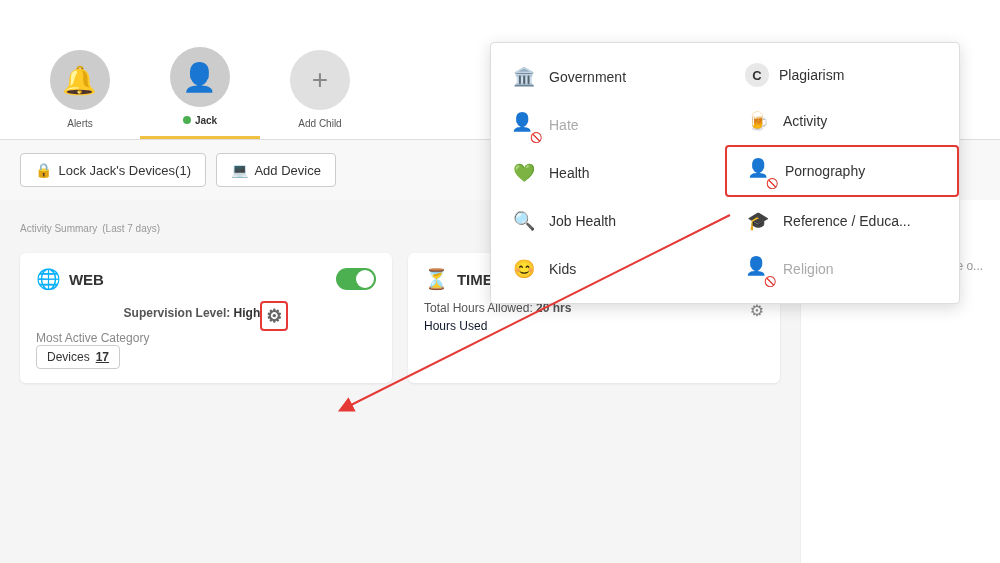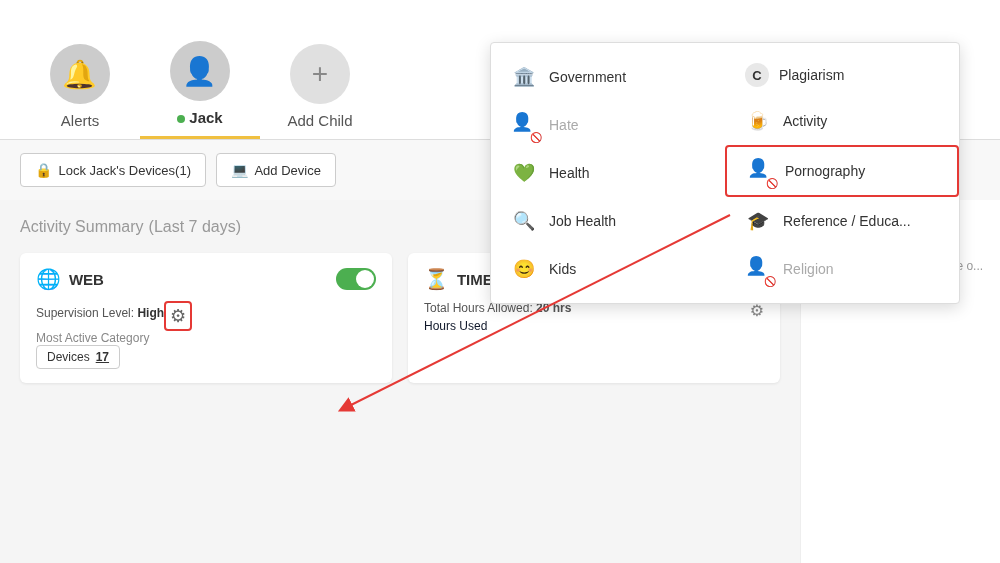--- a/index.html
+++ b/index.html
@@ -34,21 +34,21 @@
       align-items: center;
       justify-content: center;
       margin-bottom: 8px;
     }
     .nav-avatar.add-child {
       background: #e0e0e0;
       font-size: 28px;
       color: #888;
     }
     .nav-label {
-      font-size: 15px;
+      font-size: 10px;
       color: #555;
     }
     .nav-label.jack {
       color: #333;
       font-weight: bold;
       text-align: right;
     }
     .green-dot {
       display: inline-block;
       width: 8px;
@@ -94,21 +94,21 @@
       flex: 1;
       padding: 16px 20px;
       overflow: hidden;
     }
     .activity-title {
       font-size: 18px;
       color: #333;
       margin-bottom: 16px;
     }
     .activity-title span {
-      font-size: 16px;
+      font-size: 10px;
       color: #999;
       font-weight: normal;
     }
 
     
     .cards-row {
       display: flex;
       gap: 16px;
     }
     .card {
@@ -337,21 +337,21 @@
     <div class="cards-row">
 
       <div class="card">
         <div class="card-header">
           <div class="card-title">
             <span class="card-icon">🌐</span>
             <span>WEB</span>
           </div>
           <div class="toggle"></div>
         </div>
-        <div style="display:flex; justify-content:flex-start; align-items:center;">
+        <div style="display:flex; justify-content:center; align-items:center;font-weight:bold;">
           <div class="supervision-line">
             <span>Supervision Level:</span>
             <strong>High</strong>
           </div>
           <span class="gear-btn">⚙</span>
         </div>
         <div class="most-active">Most Active Category</div>
         <div class="search-badge">
           <span>Devices</span>
           <span class="count">17</span>

